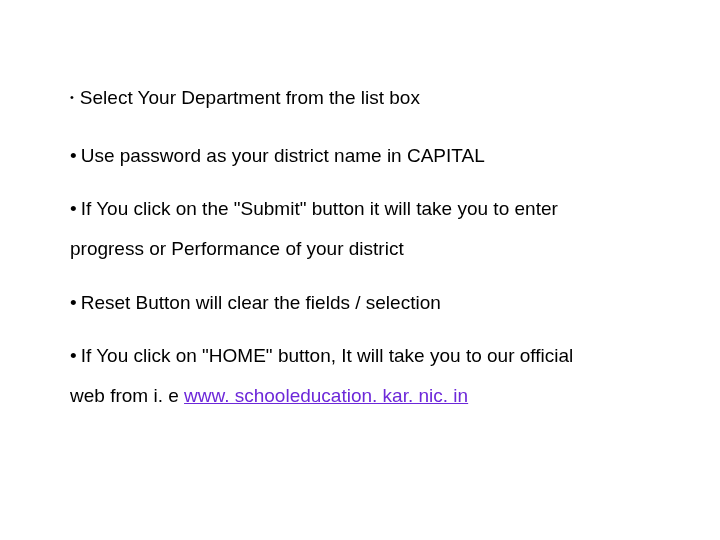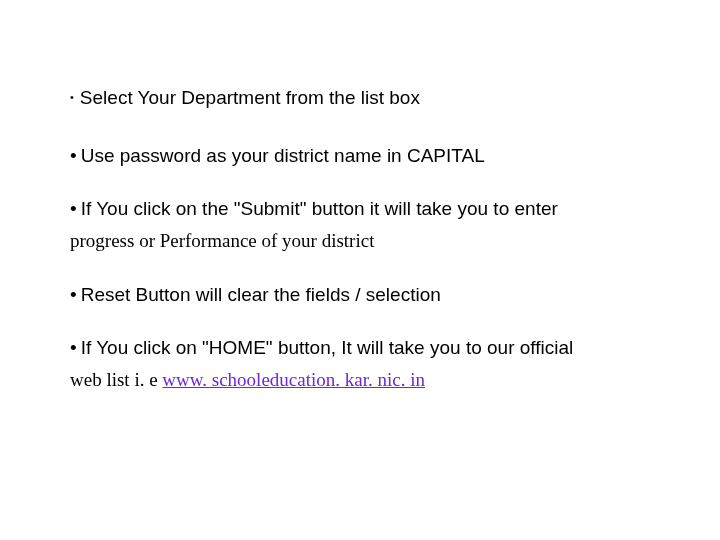--- a/index.html
+++ b/index.html
@@ -32,23 +32,22 @@
   .bullet {
     display: inline-block;
     margin-right: 4px;
   }
   .link {
     color: #6d28d9;
     text-decoration: underline;
     cursor: pointer;
   }
   .continuation {
-    margin-top: 6px;
+    margin-top: 14px;
     margin-bottom: 28px;
-    font-family: Liberation Serif, serif;
   }
 </style>
 </head>
 <body>
 
 <div class="content">
 
   <div class="item-first">
     <span class="bullet-small">•</span><span>Select Your Department from the list box</span>
   </div>
@@ -66,16 +65,16 @@
   </div>
 
   <div class="item">
     <span class="bullet">•</span><span>Reset Button will clear the fields / selection</span>
   </div>
 
   <div>
     <span class="bullet">•</span><span>If You click on "HOME" button, It will take you to our official</span>
   </div>
   <div class="continuation">
-    <span>web list i. e </span><span class="link">www. schooleducation. kar. nic. in</span>
+    <span>web from i. e </span><span class="link">www. schooleducation. kar. nic. in</span>
   </div>
 
 </div>
 
 </body></html>

